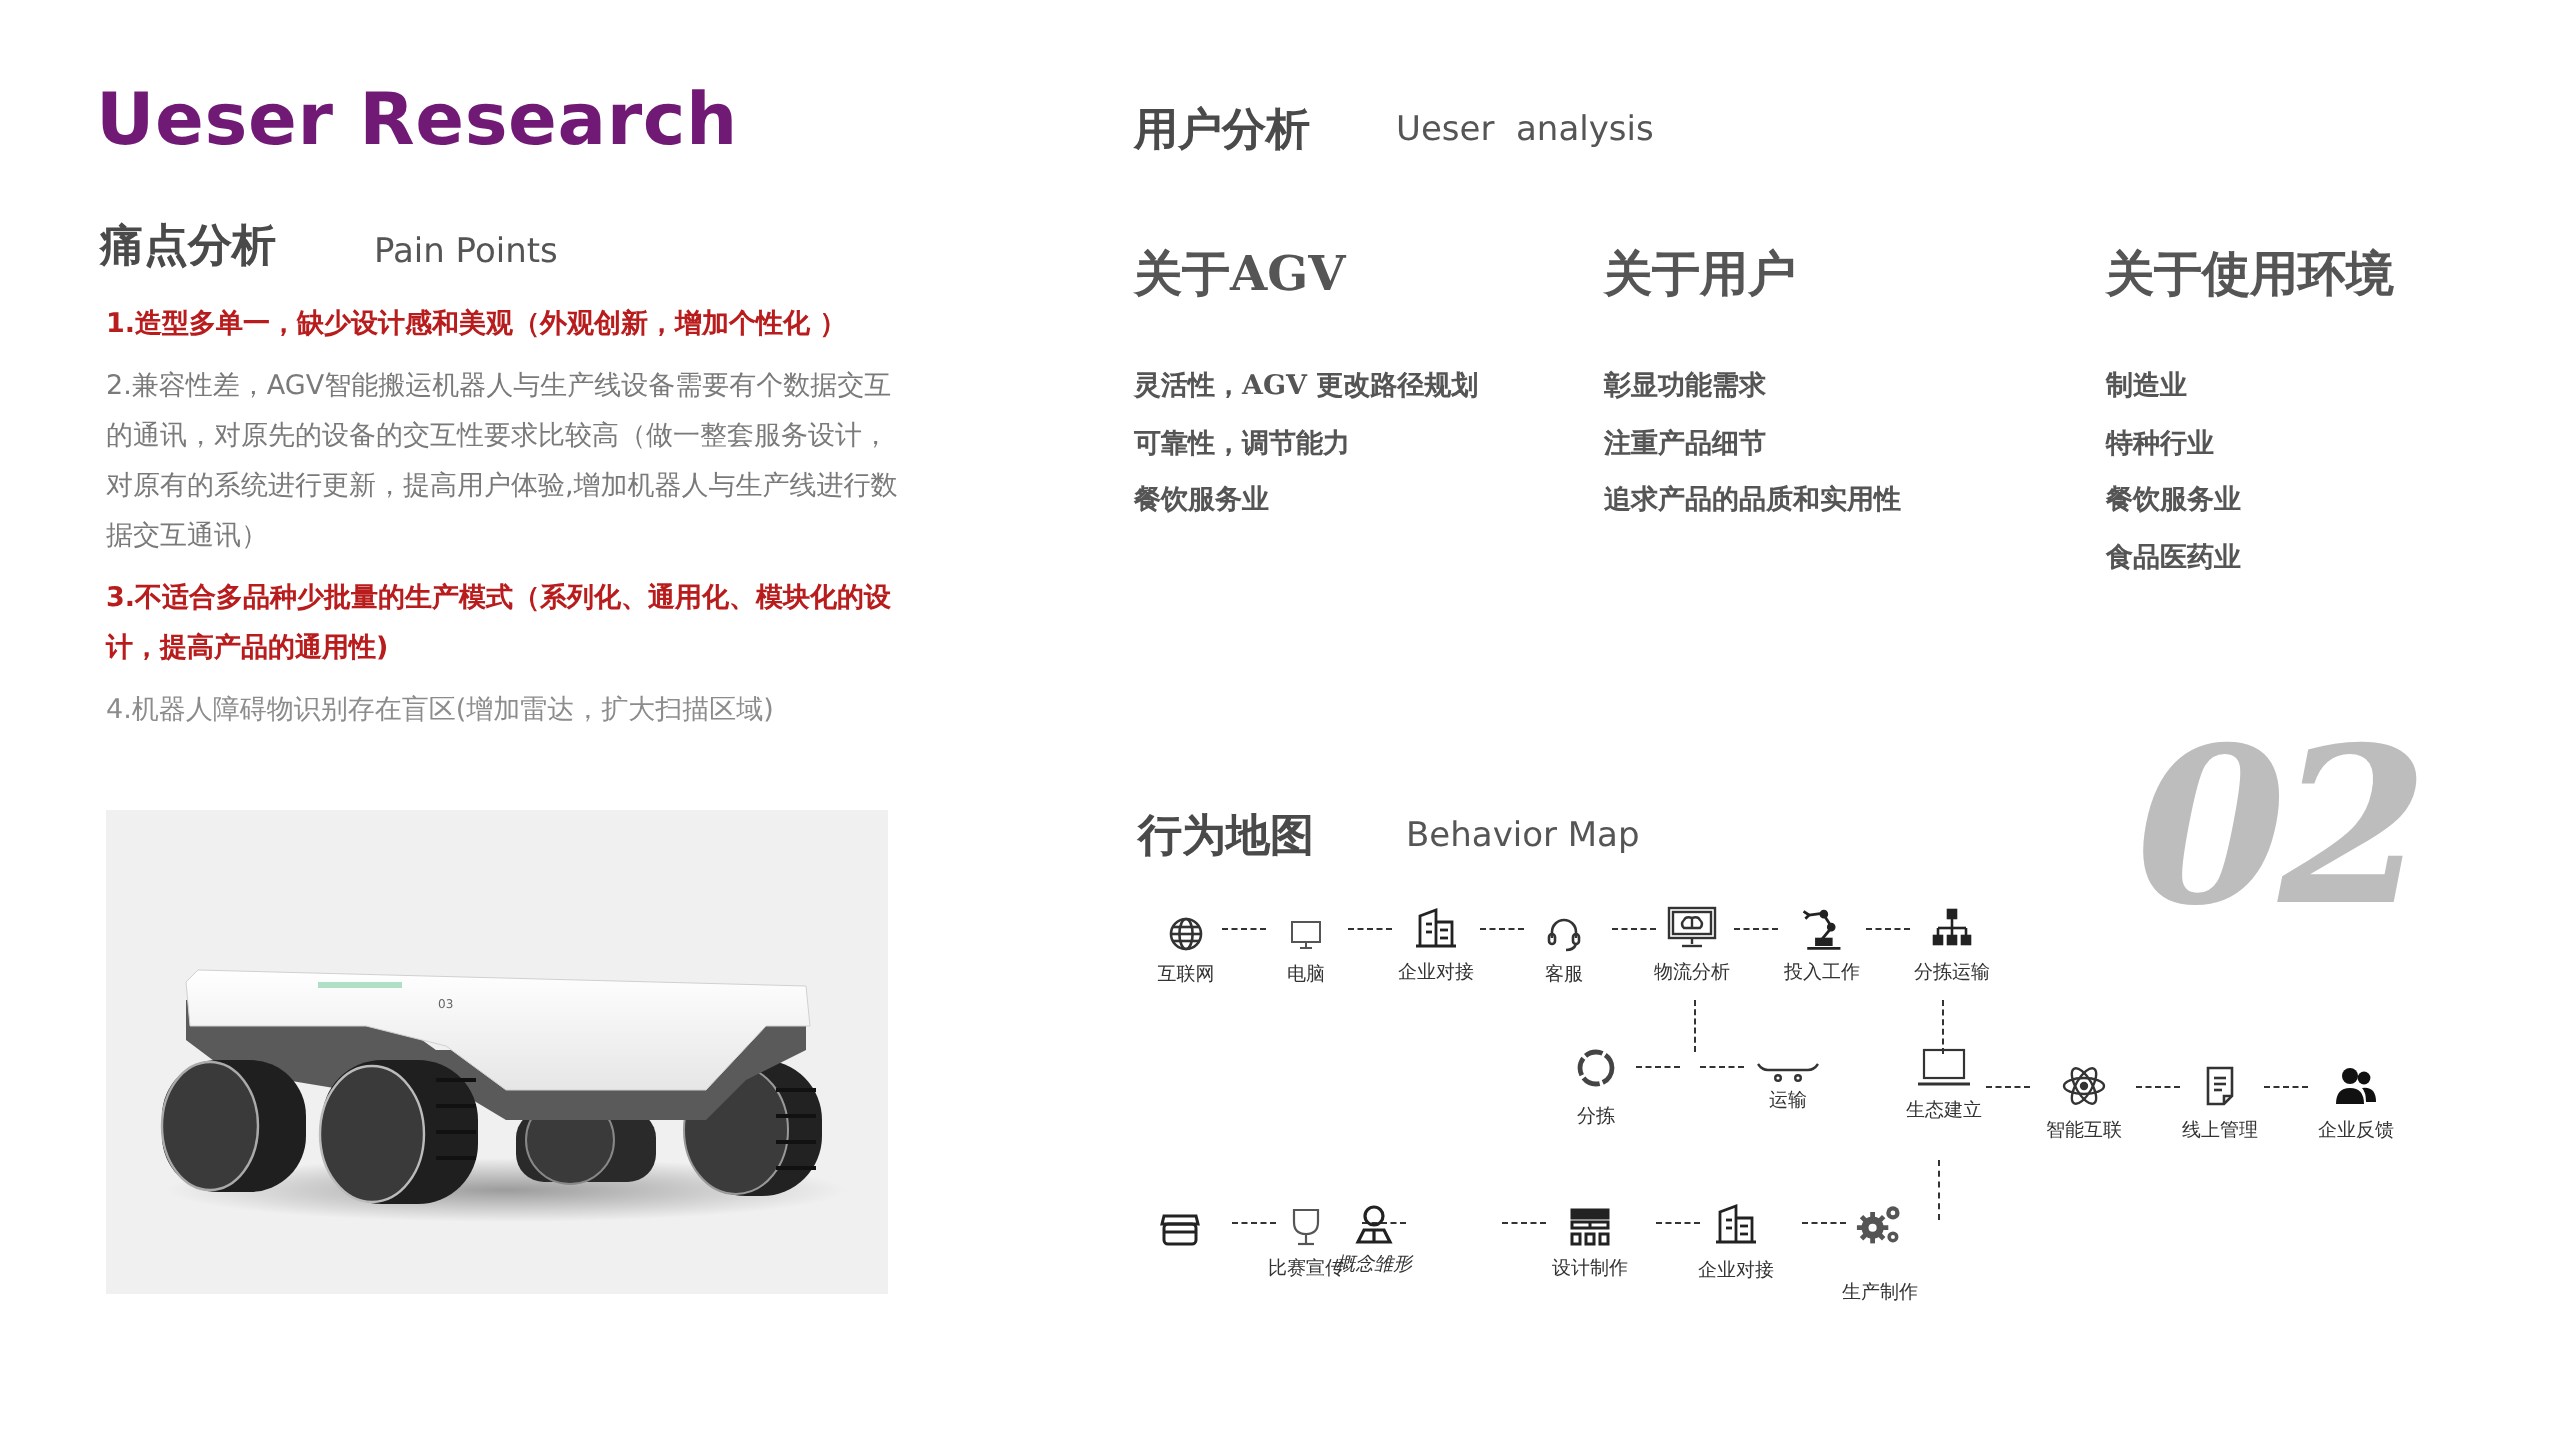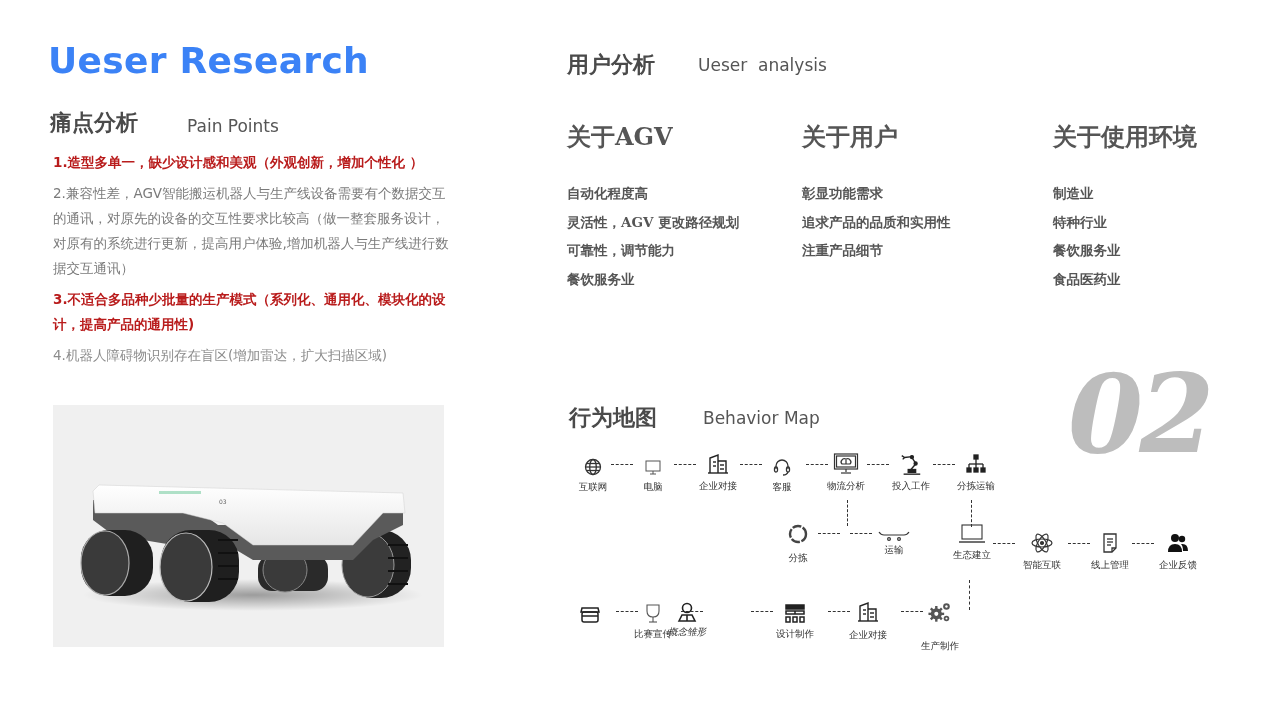--- a/index.html
+++ b/index.html
@@ -2,21 +2,21 @@
 <html><head>
 <meta charset="utf-8">
 <style>
   * { margin: 0; padding: 0; box-sizing: border-box; }
   html, body { width: 1280px; height: 720px; background: #ffffff; overflow: hidden; }
   body { position: relative; font-family: "DejaVu Sans", "Liberation Sans", sans-serif; color: #444; }
 
   .abs { position: absolute; }
 
   
-  .main-title { left: 48px; top: 40px; font-size: 36px; font-weight: bold; color: #3b82f6; letter-spacing: 0.3px; white-space: nowrap; }
+  .main-title { left: 48px; top: 40px; font-size: 36px; font-weight: bold; color: #701a75; letter-spacing: 0.3px; white-space: nowrap; }
   .sec-cn { font-size: 22px; font-weight: bold; color: #4a4a4a; white-space: nowrap; }
   .sec-en { font-size: 17px; color: #555; white-space: nowrap; }
 
   .pain-list { left: 53px; top: 150px; width: 400px; }
   .pain-item { font-size: 13.5px; line-height: 25px; margin-bottom: 6px; }
   .pain-item.strong { color: #b91c1c; font-weight: bold; }
   .pain-item.muted { color: #7a7a7a; }
   .pain-item.light { color: #8c8c8c; }
 
   .robot-box { left: 53px; top: 405px; width: 391px; height: 242px; background: #f0f0f0; overflow: hidden; }
@@ -93,29 +93,28 @@
 </div>
 
 <div class="abs sec-cn" style="left:567px; top:50px;">用户分析</div>
 <div class="abs sec-en" style="left:698px; top:55px; white-space:pre;">Ueser  analysis</div>
 
 <div class="abs col-head" style="left:567px; top:121px;">关于AGV</div>
 <div class="abs col-head" style="left:802px; top:121px;">关于用户</div>
 <div class="abs col-head" style="left:1053px; top:121px;">关于使用环境</div>
 
 <div class="abs col-list" style="left:567px; top:179px;">
-  <div>自动化程度高</div>
   <div>灵活性，AGV 更改路径规划</div>
   <div>可靠性，调节能力</div>
   <div>餐饮服务业</div>
 </div>
 <div class="abs col-list" style="left:802px; top:179px;">
   <div>彰显功能需求</div>
+  <div>注重产品细节</div>
   <div>追求产品的品质和实用性</div>
-  <div>注重产品细节</div>
 </div>
 <div class="abs col-list" style="left:1053px; top:179px;">
   <div>制造业</div>
   <div>特种行业</div>
   <div>餐饮服务业</div>
   <div>食品医药业</div>
 </div>
 
 <div class="abs big-num">02</div>
 

